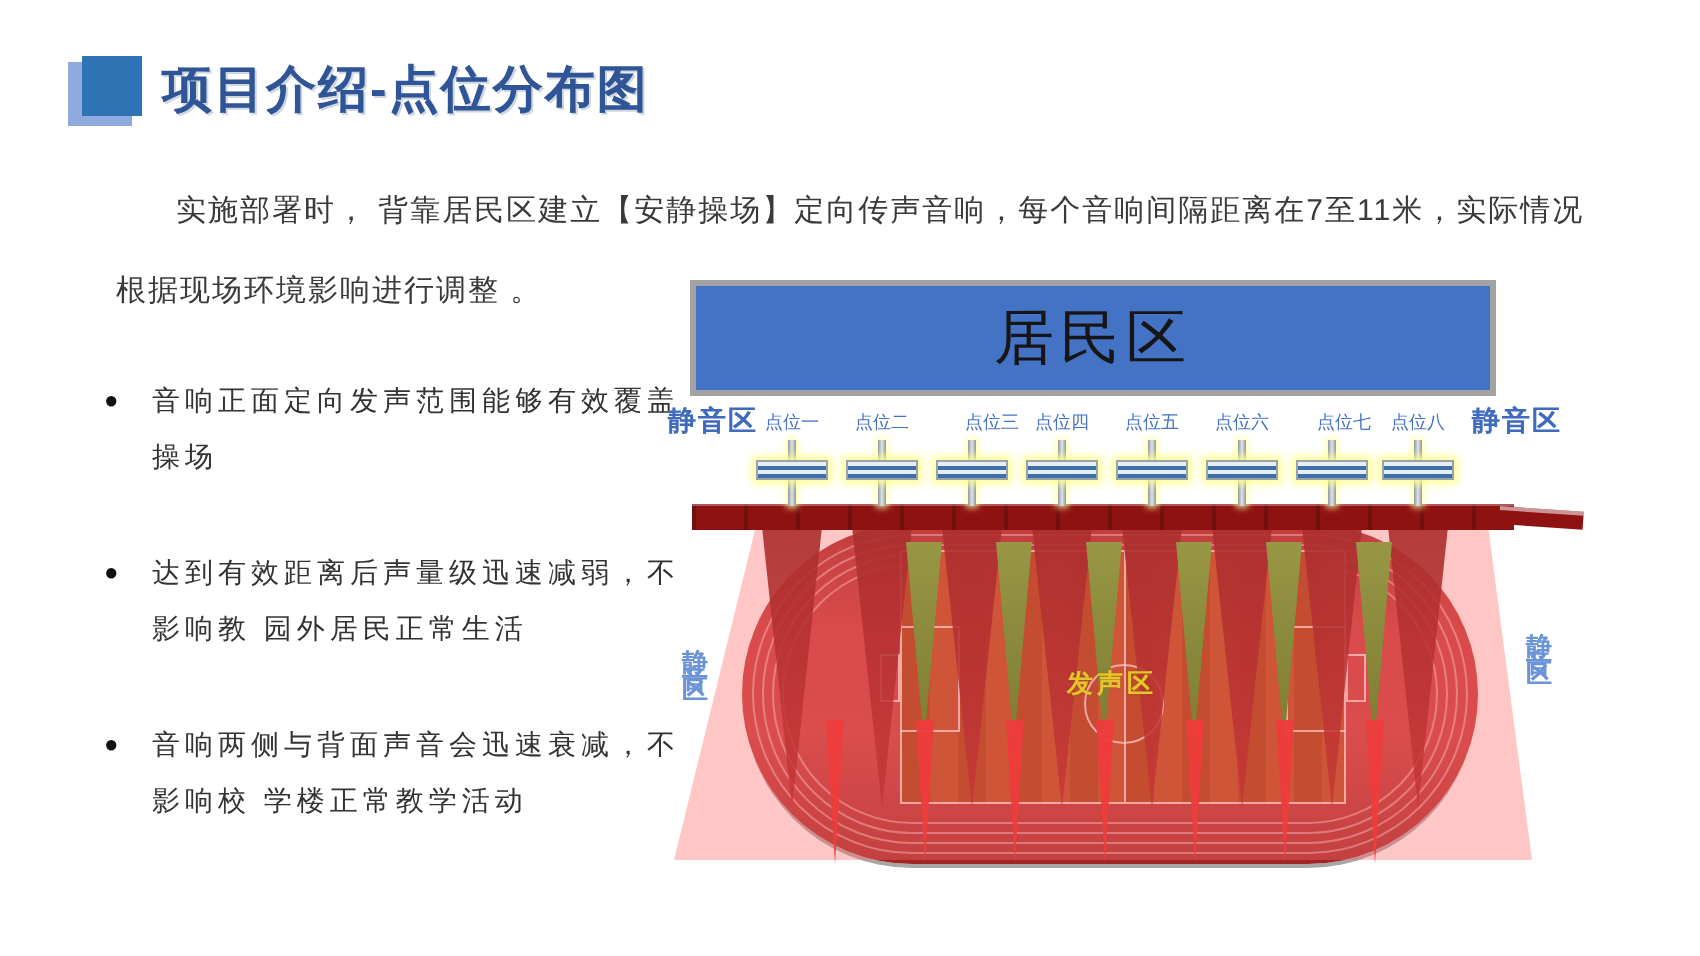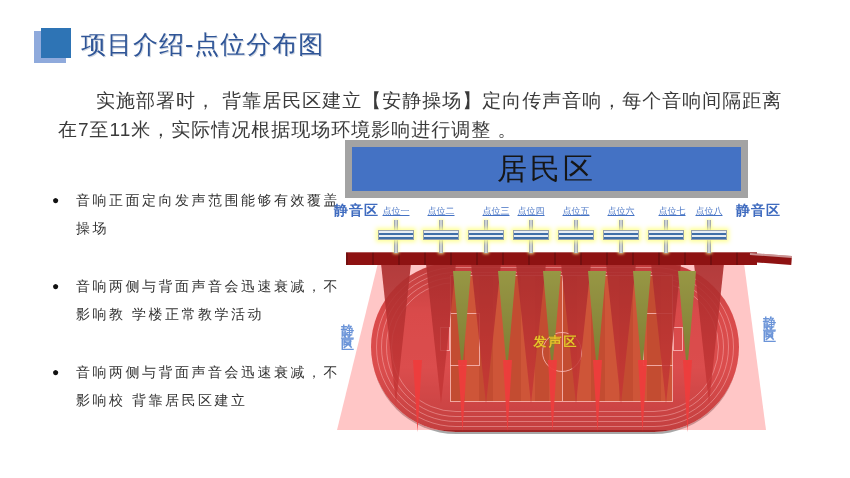--- a/index.html
+++ b/index.html
@@ -7,53 +7,53 @@
   body {
     position:relative; background:#ffffff; overflow:hidden;
     font-family:"Liberation Sans","DejaVu Sans",sans-serif;
     color:#333;
   }
 
   
   .hdr-sq-shadow { position:absolute; left:34px; top:31px; width:32px; height:32px; background:#8faadc; }
   .hdr-sq { position:absolute; left:41px; top:28px; width:30px; height:30px; background:#2e74b5; }
   .page-title {
-    position:absolute; left:81px; top:28px; font-size:25px; font-weight:normal;
+    position:absolute; left:81px; top:28px; font-size:25px; font-weight:bold;
     color:#2f5597; letter-spacing:1px; text-shadow:1px 1px 0 rgba(120,140,170,.35);
   }
 
   
   .intro {
     position:absolute; left:58px; top:86px; width:742px;
-    font-size:19px; line-height:29px; letter-spacing:1px; color:#3a3a3a;
+    font-size:15px; line-height:40px; letter-spacing:1px; color:#3a3a3a;
     text-indent:2em;
   }
 
   
   .bullets { position:absolute; left:52px; top:186px; width:288px; list-style:none; }
   .bullets li { position:relative; padding-left:24px; margin-bottom:30px;
     font-size:14px; line-height:28px; letter-spacing:2.5px; color:#333;
     word-break:break-all; }
   .bullets li .dot { position:absolute; left:0; top:0; font-size:12px; color:#111; letter-spacing:0; }
 
   
   .diagram { position:absolute; left:330px; top:136px; width:462px; height:300px; }
 
   .res-box {
     position:absolute; left:15px; top:4px; width:403px; height:58px;
-    background:#4472c4; border:7px solid #a3a3a3;
+    background:#4472c4; border:3px solid #a3a3a3;
     display:flex; align-items:center; justify-content:center;
     font-size:30px; color:#161616; letter-spacing:3px; z-index:7;
   }
 
   .quiet-h { position:absolute; top:66px; font-size:14px; font-weight:bold; color:#3f6bbf; letter-spacing:1px; z-index:7; }
   .quiet-h.left  { left:4px; }
   .quiet-h.right { left:406px; }
 
-  .pt { position:absolute; top:69px; width:36px; text-align:center; font-size:9px; color:#4472c4; z-index:7;text-decoration:underline; }
+  .pt { position:absolute; top:69px; width:36px; text-align:center; font-size:9px; color:#4472c4; z-index:7; }
 
   .speaker { position:absolute; top:84px; width:36px; height:33px; z-index:7; }
   .speaker .pole {
     position:absolute; left:16px; top:0; width:4px; height:33px;
     background:linear-gradient(90deg,#8f969c,#dfe4e8,#8f969c);
     box-shadow:0 0 3px 1px rgba(255,255,150,.8);
   }
   .speaker .bar {
     position:absolute; left:0; top:10px; width:36px; height:10px;
     background:repeating-linear-gradient(180deg,#e8eef3 0 2px,#3f6fa8 2px 4px);
@@ -140,22 +140,22 @@
 <div>
 
   <span class="hdr-sq-shadow"></span>
   <span class="hdr-sq"></span>
   <h1 class="page-title">项目介绍-点位分布图</h1>
 
   <p class="intro">实施部署时， 背靠居民区建立【安静操场】定向传声音响，每个音响间隔距离在7至11米，实际情况根据现场环境影响进行调整 。</p>
 
   <ul class="bullets">
     <li><span class="dot">●</span><span>音响正面定向发声范围能够有效覆盖操场</span></li>
-    <li><span class="dot">●</span><span>音响两侧与背面声音会迅速衰减，不影响教 学楼正常教学活动</span></li>
-    <li><span class="dot">●</span><span>音响两侧与背面声音会迅速衰减，不影响校 背靠居民区建立</span></li>
+    <li><span class="dot">●</span><span>达到有效距离后声量级迅速减弱，不影响教 园外居民正常生活</span></li>
+    <li><span class="dot">●</span><span>音响两侧与背面声音会迅速衰减，不影响校 学楼正常教学活动</span></li>
   </ul>
 
   <div class="diagram">
 
     <div class="res-box">居民区</div>
 
     <span class="quiet-h left">静音区</span>
     <span class="quiet-h right">静音区</span>
 
     <span class="pt" style="left:48px">点位一</span>

